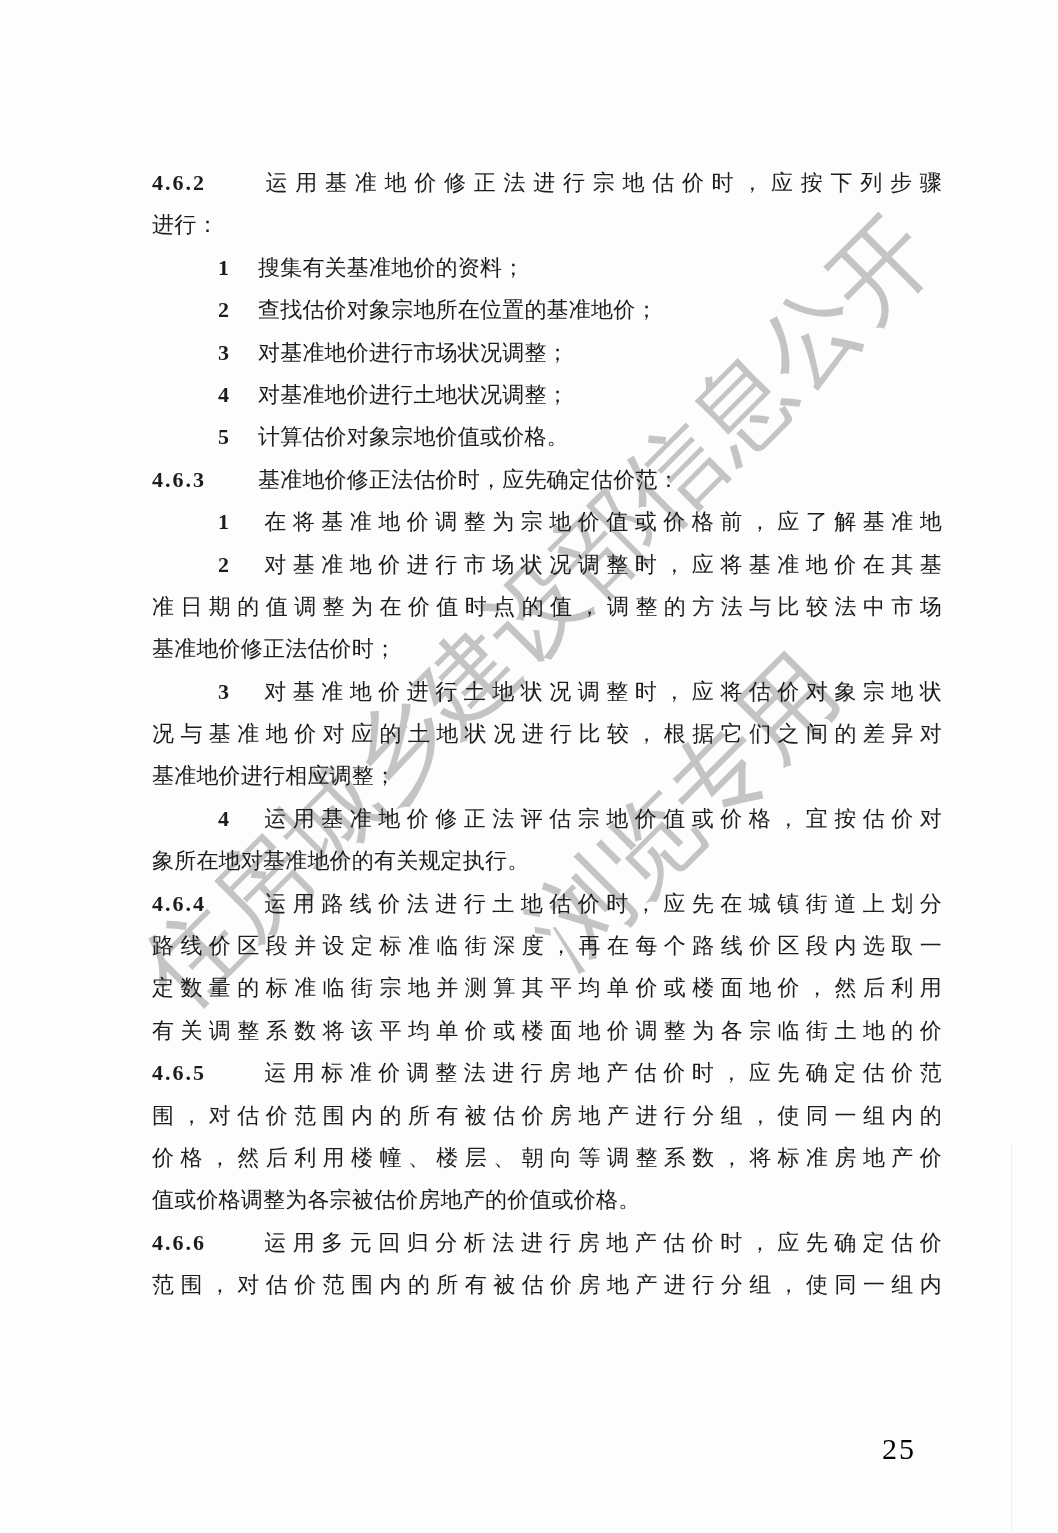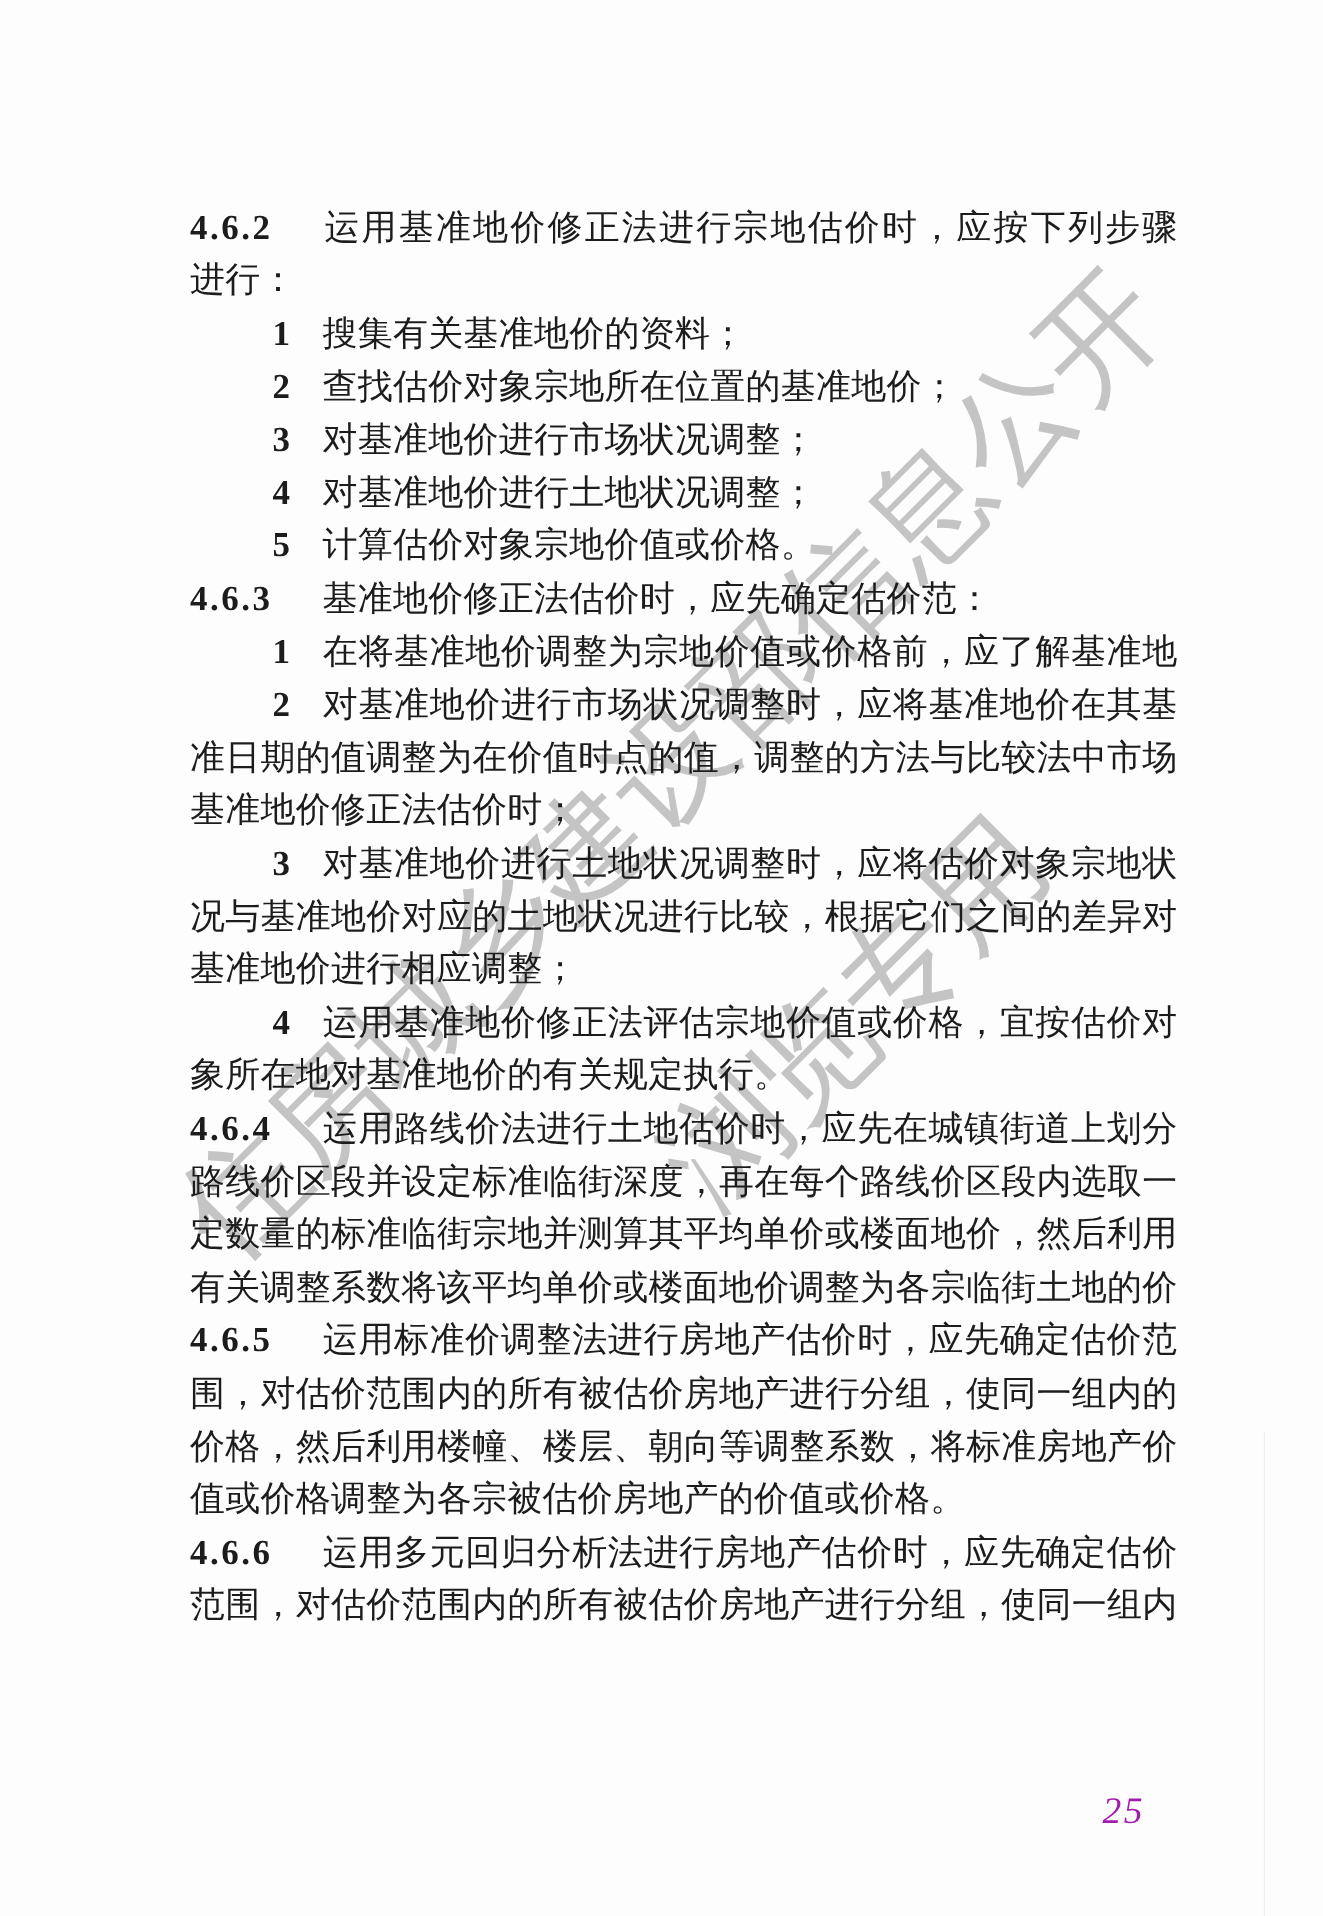--- a/index.html
+++ b/index.html
@@ -33,21 +33,21 @@
     position:absolute;
     z-index:2;
     left:152px;
     top:162px;
     width:790px;
     color:#1c1c1c;
   }
   .line{
     height:42.4px;
     line-height:42.4px;
-    font-size:28px;
+    font-size:22px;
     letter-spacing:0.2px;
   }
   .line.fill{
     text-align:justify;
     text-align-last:justify;
   }
   .snum{
     display:inline-block;
     width:106px;
     font-weight:bold;
@@ -61,23 +61,22 @@
     font-weight:bold;
     text-align:left;
   }
   
   .page-number{
     position:absolute;
     z-index:2;
     left:882px;
     top:1432px;
     font-size:30px;
-    font-style:italic;
     letter-spacing:2px;
-    color:#a21caf;
+    color:#000000;
   }
   .scan-line{
     position:absolute;
     z-index:0;
     left:1011px;
     top:1145px;
     width:1px;
     height:388px;
     background:rgba(0,0,0,0.06);
   }

